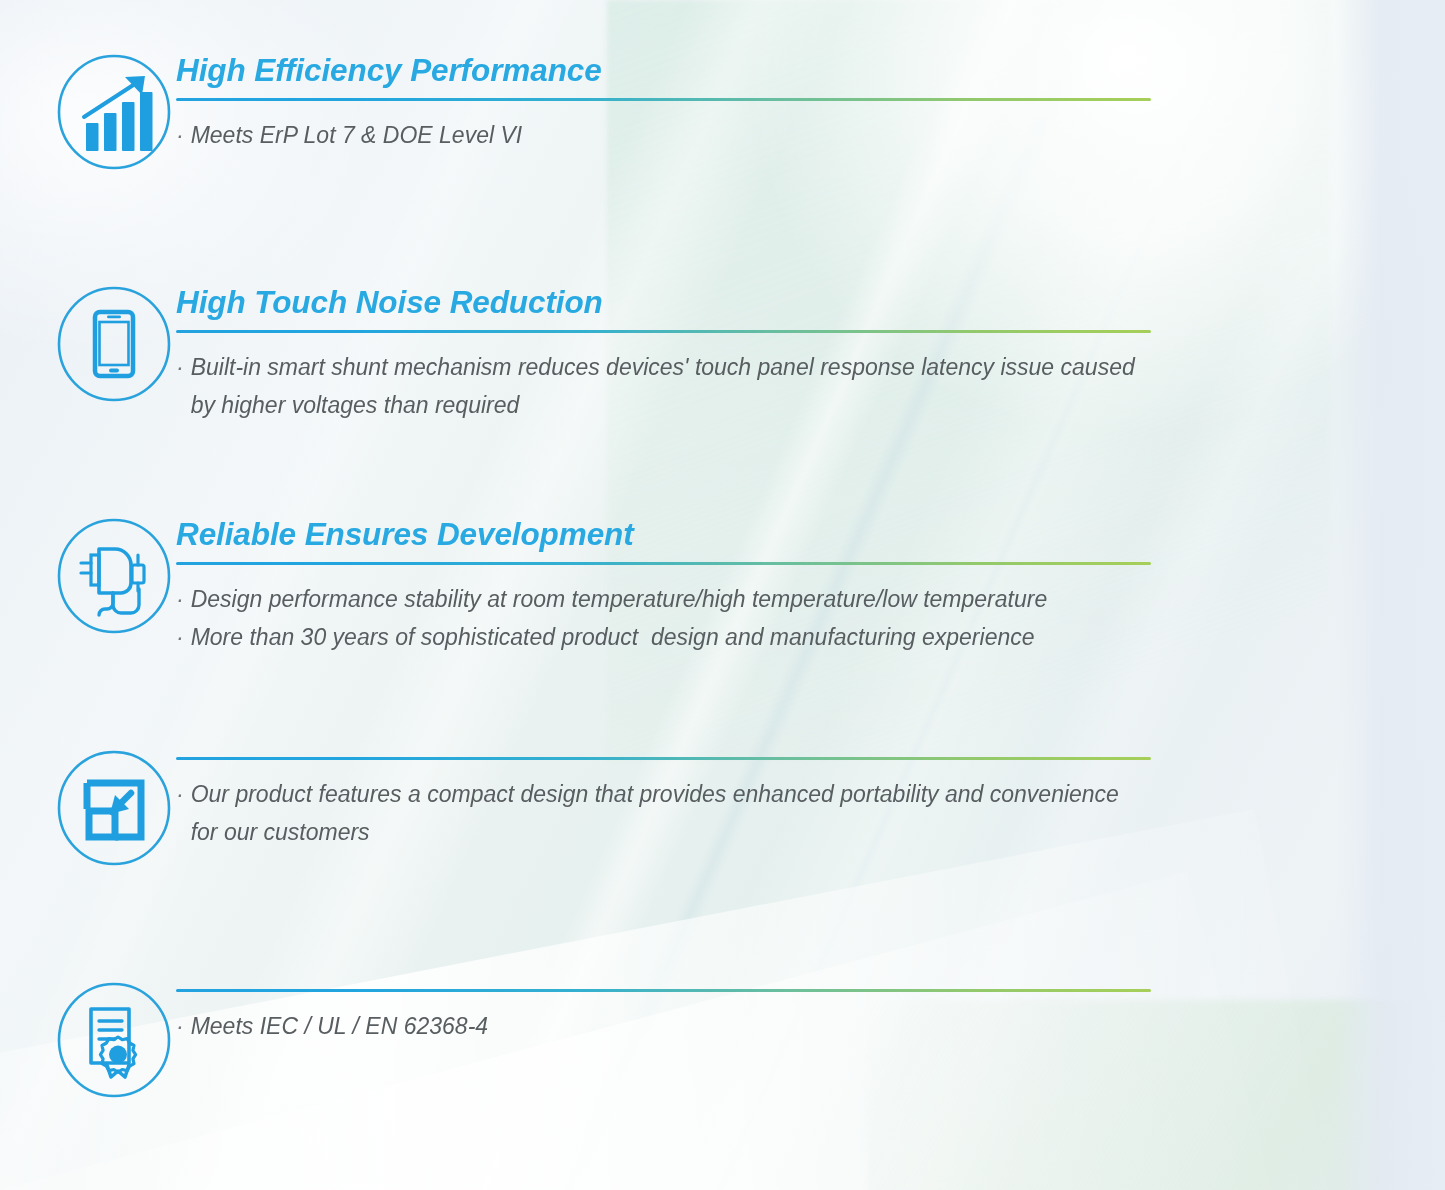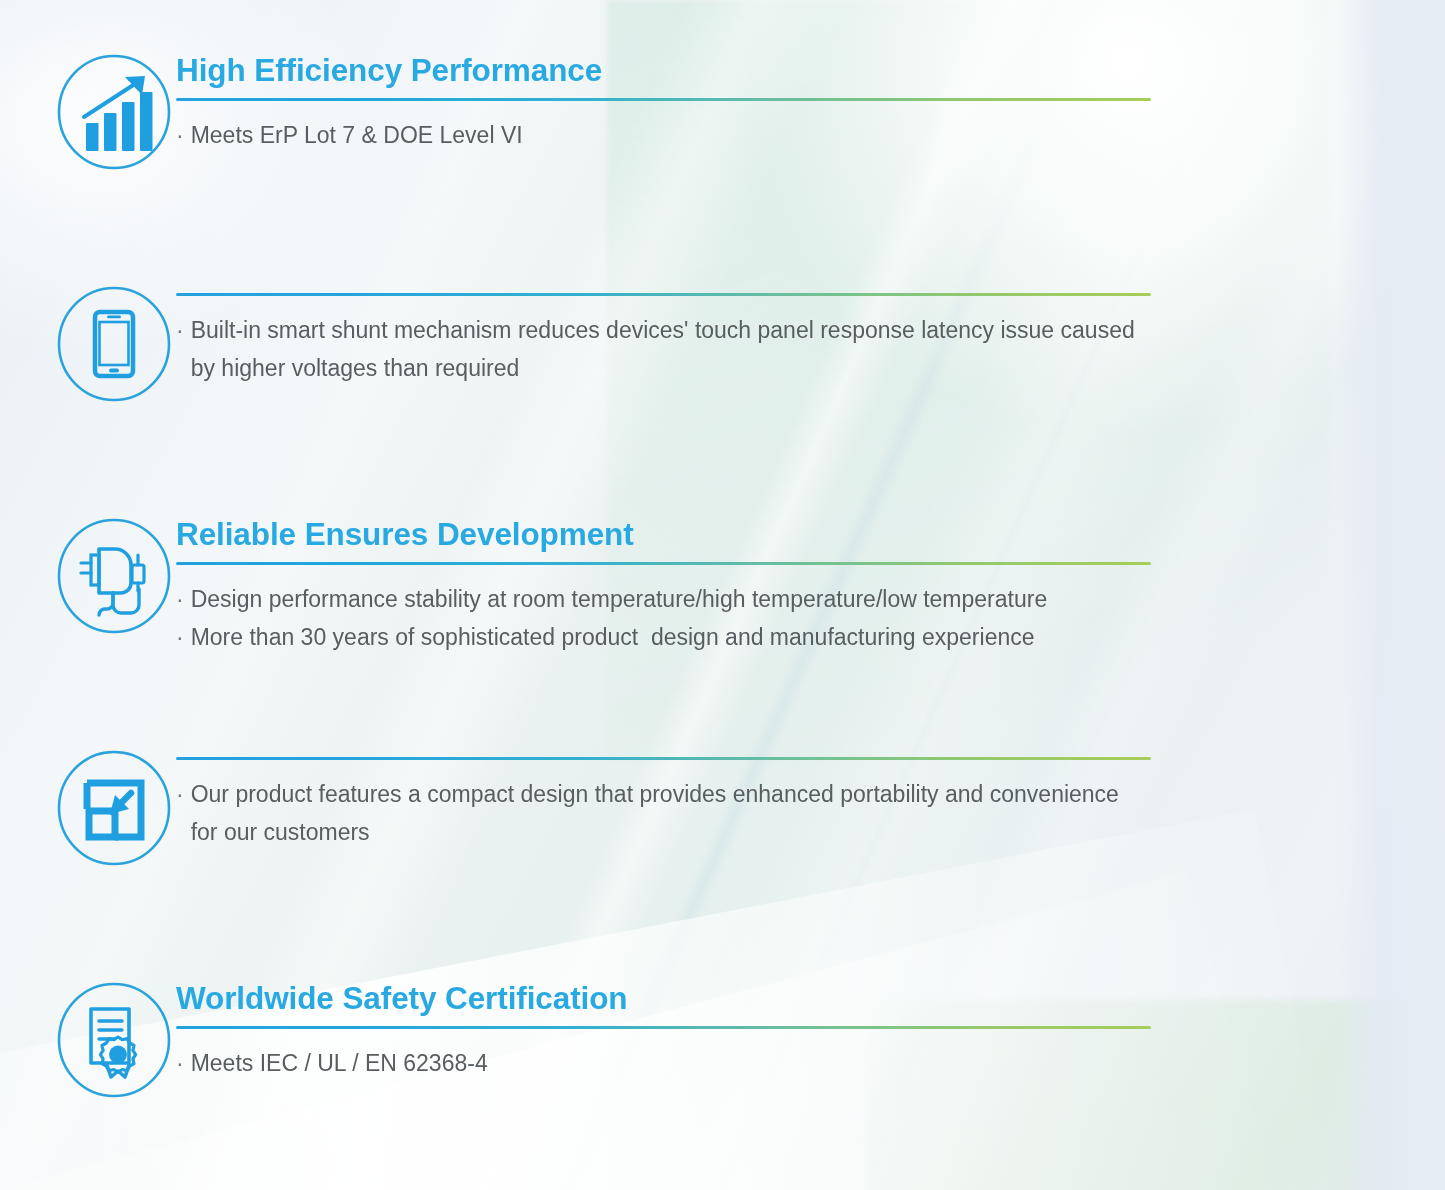--- a/index.html
+++ b/index.html
@@ -109,20 +109,21 @@
     filter:blur(3px);
   }
 
   
   .page {
     position:relative;
     z-index:2;
     width:1227px;
     height:1190px;
     padding:18px 76px 0 52px;
+    font-style:italic;
   }
 
   .feature {
     display:flex;
     align-items:flex-start;
     height:232px;
   }
 
   .icon-wrap {
     flex:0 0 124px;
@@ -251,20 +252,21 @@
         <svg width="118" height="118" viewBox="0 0 118 118">
           <ellipse cx="59" cy="59" rx="55" ry="56" fill="none" stroke="#2aa3dd" stroke-width="2.6"></ellipse>
           <rect x="40" y="27" width="38" height="64" rx="5" fill="none" stroke="#1f9fe0" stroke-width="4.5"></rect>
           <rect x="44.5" y="37" width="29" height="43" fill="none" stroke="#1f9fe0" stroke-width="2.6"></rect>
           <rect x="52" y="30.5" width="14" height="2.8" rx="1.4" fill="#1f9fe0"></rect>
           <rect x="54" y="83.5" width="10" height="4" rx="2" fill="#1f9fe0"></rect>
         </svg>
       </div>
     </div>
     <div class="feature-body">
+      <div class="feature-title">High Touch Noise Reduction</div>
       <div class="divider"></div>
       <div class="bullets">
         <div class="bullet">
           <span class="bullet-dot">·</span>
           <span class="bullet-text">Built-in smart shunt mechanism reduces devices' touch panel response latency issue caused by higher voltages than required</span>
         </div>
       </div>
     </div>
   </div>
 
@@ -331,21 +333,20 @@
           <ellipse cx="59" cy="59" rx="55" ry="56" fill="none" stroke="#2aa3dd" stroke-width="2.6"></ellipse>
           <path d="M36 28 H74 V82 H36 Z" fill="none" stroke="#1f9fe0" stroke-width="3.6" stroke-linejoin="round"></path>
           <path d="M44 40 H67 M44 49 H67 M44 58 H60" fill="none" stroke="#1f9fe0" stroke-width="3.4" stroke-linecap="round"></path>
           <path d="M52 84 L56 96 L63 90 L70 96 L74 84" fill="none" stroke="#1f9fe0" stroke-width="3.6" stroke-linejoin="round" stroke-linecap="round"></path>
           <path d="M63 56 l4.2 2.7 4.9 -1.1 2.5 4.4 4.4 2.5 -1.1 4.9 2.7 4.2 -2.7 4.2 1.1 4.9 -4.4 2.5 -2.5 4.4 -4.9 -1.1 -4.2 2.7 -4.2 -2.7 -4.9 1.1 -2.5 -4.4 -4.4 -2.5 1.1 -4.9 -2.7 -4.2 2.7 -4.2 -1.1 -4.9 4.4 -2.5 2.5 -4.4 4.9 1.1 Z" fill="none" stroke="#1f9fe0" stroke-width="3.2" stroke-linejoin="round"></path>
           <circle cx="63" cy="73.5" r="9" fill="#1f9fe0"></circle>
         </svg>
       </div>
     </div>
     <div class="feature-body">
-      <div class="feature-title">Worldwide Safety Certification</div>
       <div class="divider"></div>
       <div class="bullets">
         <div class="bullet">
           <span class="bullet-dot">·</span>
           <span class="bullet-text">Meets IEC / UL / EN 62368-4</span>
         </div>
       </div>
     </div>
   </div>
 

